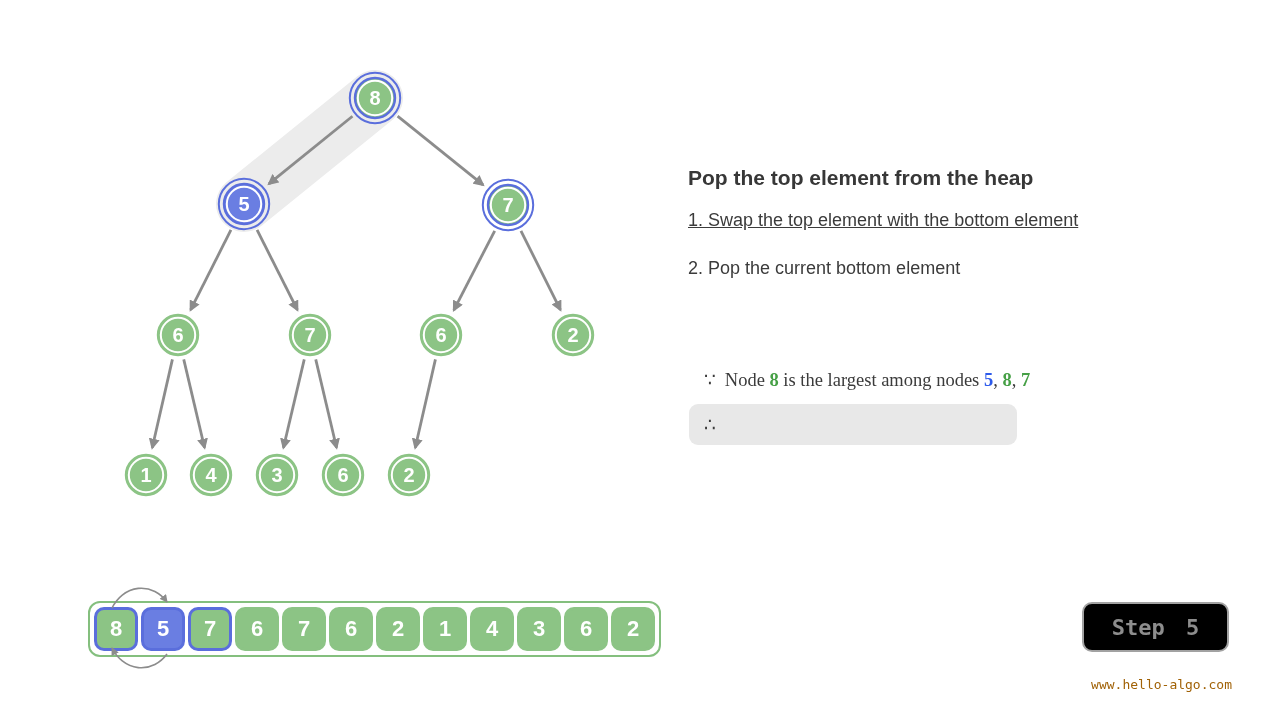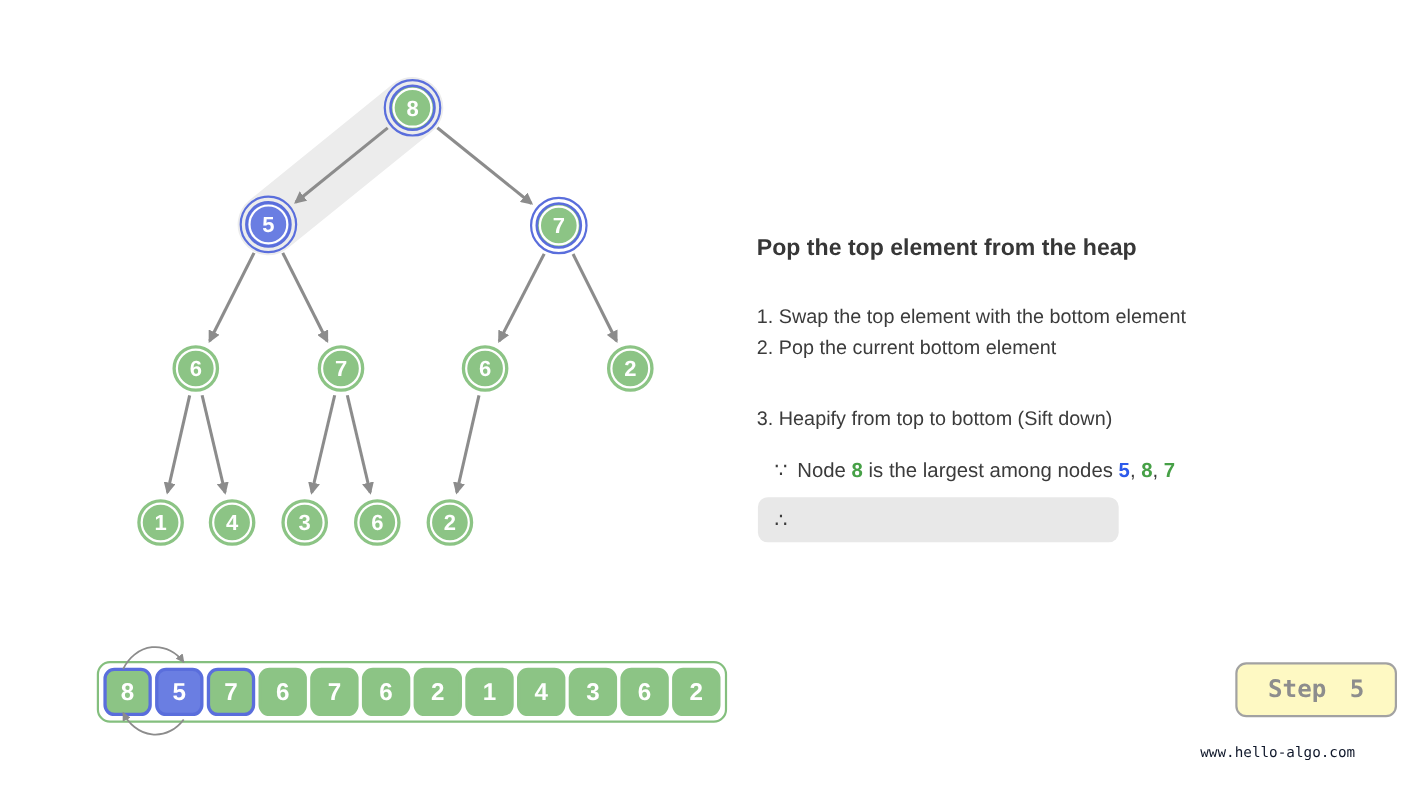--- a/index.html
+++ b/index.html
@@ -6,54 +6,54 @@
   html,body { width:1280px; height:720px; background:#ffffff; overflow:hidden;
               font-family:"Liberation Sans", sans-serif; }
   .canvas { position:relative; width:1280px; height:720px; background:#fff; }
 
   
   svg.tree { position:absolute; left:60px; top:40px; }
   svg.tree text { font-family:"Liberation Sans", sans-serif; font-weight:bold;
                   font-size:20px; fill:#ffffff; text-anchor:middle; }
 
   
-  .panel { position:absolute; left:688px; top:166px; width:570px; height:300px;margin-top:48px; }
+  .panel { position:absolute; left:688px; top:166px; width:570px; height:300px; }
   .panel-title { position:absolute; left:0; top:0; font-size:21px; font-weight:bold;
                  color:#373737; white-space:nowrap; }
   .step-item { position:absolute; left:0; font-size:18px; color:#3b3b3b; white-space:nowrap; }
-  .step-0 { top:64px; } .step-1 { top:92px; } .step-2 { top:156px; }
+  .step-0 { top:44px;text-decoration:underline; } .step-1 { top:92px; } .step-2 { top:156px; }
   .note-line { position:absolute; left:16px; top:203px; font-size:18.5px; color:#3b3b3b;
-               white-space:nowrap; }
+               white-space:nowrap;font-family:Liberation Serif, serif; }
   .note-box { position:absolute; left:1px; top:238px; width:328px; height:41px;
               background:#e8e8e8; border-radius:9px; display:flex; align-items:center;
               padding-left:15px; font-size:18.5px; color:#3b3b3b; white-space:nowrap; }
   .note-symbol { margin-right:9px; color:#3b3b3b; }
   .num-green { color:#46a046; font-weight:bold; }
   .num-blue  { color:#2d5aeb; font-weight:bold; }
 
   
   .array-box { position:absolute; left:88px; top:601px; display:flex; gap:3px;
                padding:4px; background:#ffffff; border:2.5px solid #84bf7e;
                border-radius:12px; }
   .cell { width:44px; height:44px; border-radius:10px; display:flex; align-items:center;
           justify-content:center; font-size:22px; font-weight:bold; color:#ffffff; }
   .cell.plain            { background:#8cc485; border:3px solid #8cc485; }
   .cell.highlight-border { background:#8cc485; border:3px solid #5a6edc; }
   .cell.highlight-fill   { background:#6a7ee2; border:3px solid #5a6edc; }
 
   svg.swap-overlay { position:absolute; left:90px; top:572px; pointer-events:none; }
 
   
-  .step-button { position:absolute; left:1123px; top:602px; width:147px; height:50px;
-                 background:#fef9c3; border:2px solid #a2a2a2; border-radius:10px;
+  .step-button { position:absolute; left:1082px; top:602px; width:147px; height:50px;
+                 background:#000000; border:2px solid #a2a2a2; border-radius:10px;
                  display:flex; align-items:center; justify-content:center;
                  font-family:"DejaVu Sans Mono", monospace; font-weight:bold;
                  font-size:22px; color:#8d8d8d; word-spacing:8px; cursor:pointer; }
   .watermark { position:absolute; left:1078px; top:677px; width:154px; text-align:right;
-               font-family:"DejaVu Sans Mono", monospace; font-size:13px; color:#0f172a; }
+               font-family:"DejaVu Sans Mono", monospace; font-size:13px; color:#a16207; }
 </style>
 </head>
 <body>
 
 <div class="canvas">
 
   <svg class="tree" width="580" height="500" viewBox="0 0 580 500">
     <defs>
       <marker id="tree-arrow" markerUnits="userSpaceOnUse" markerWidth="12" markerHeight="11" refX="9" refY="5.5" orient="auto">
         <path d="M0,0 L11,5.5 L0,11 Z" fill="#8c8c8c"></path>
@@ -139,21 +139,20 @@
           <circle cx="349" cy="435" r="17.2" fill="none" stroke="#ffffff" stroke-width="2"></circle>
           <text x="349" y="442">2</text>
         </g>
       </g>
   </svg>
 
   <div class="panel">
     <div class="panel-title">Pop the top element from the heap</div>
     <div class="step-item step-0">1. Swap the top element with the bottom element</div>
     <div class="step-item step-1">2. Pop the current bottom element</div>
-    <div class="step-item step-2">3. Heapify from top to bottom (Sift down)</div>
     <div class="note-line">
       <span class="note-symbol">∵</span><span class="note-segments"><span>Node </span><span class="num-green">8</span><span> is the largest among nodes </span><span class="num-blue">5</span><span>, </span><span class="num-green">8</span><span>, </span><span class="num-green">7</span></span>
     </div>
     <div class="note-box">
       <span class="note-symbol">∴</span>
     </div>
   </div>
 
   <div class="array-box">
       <div class="cell highlight-border">8</div>

